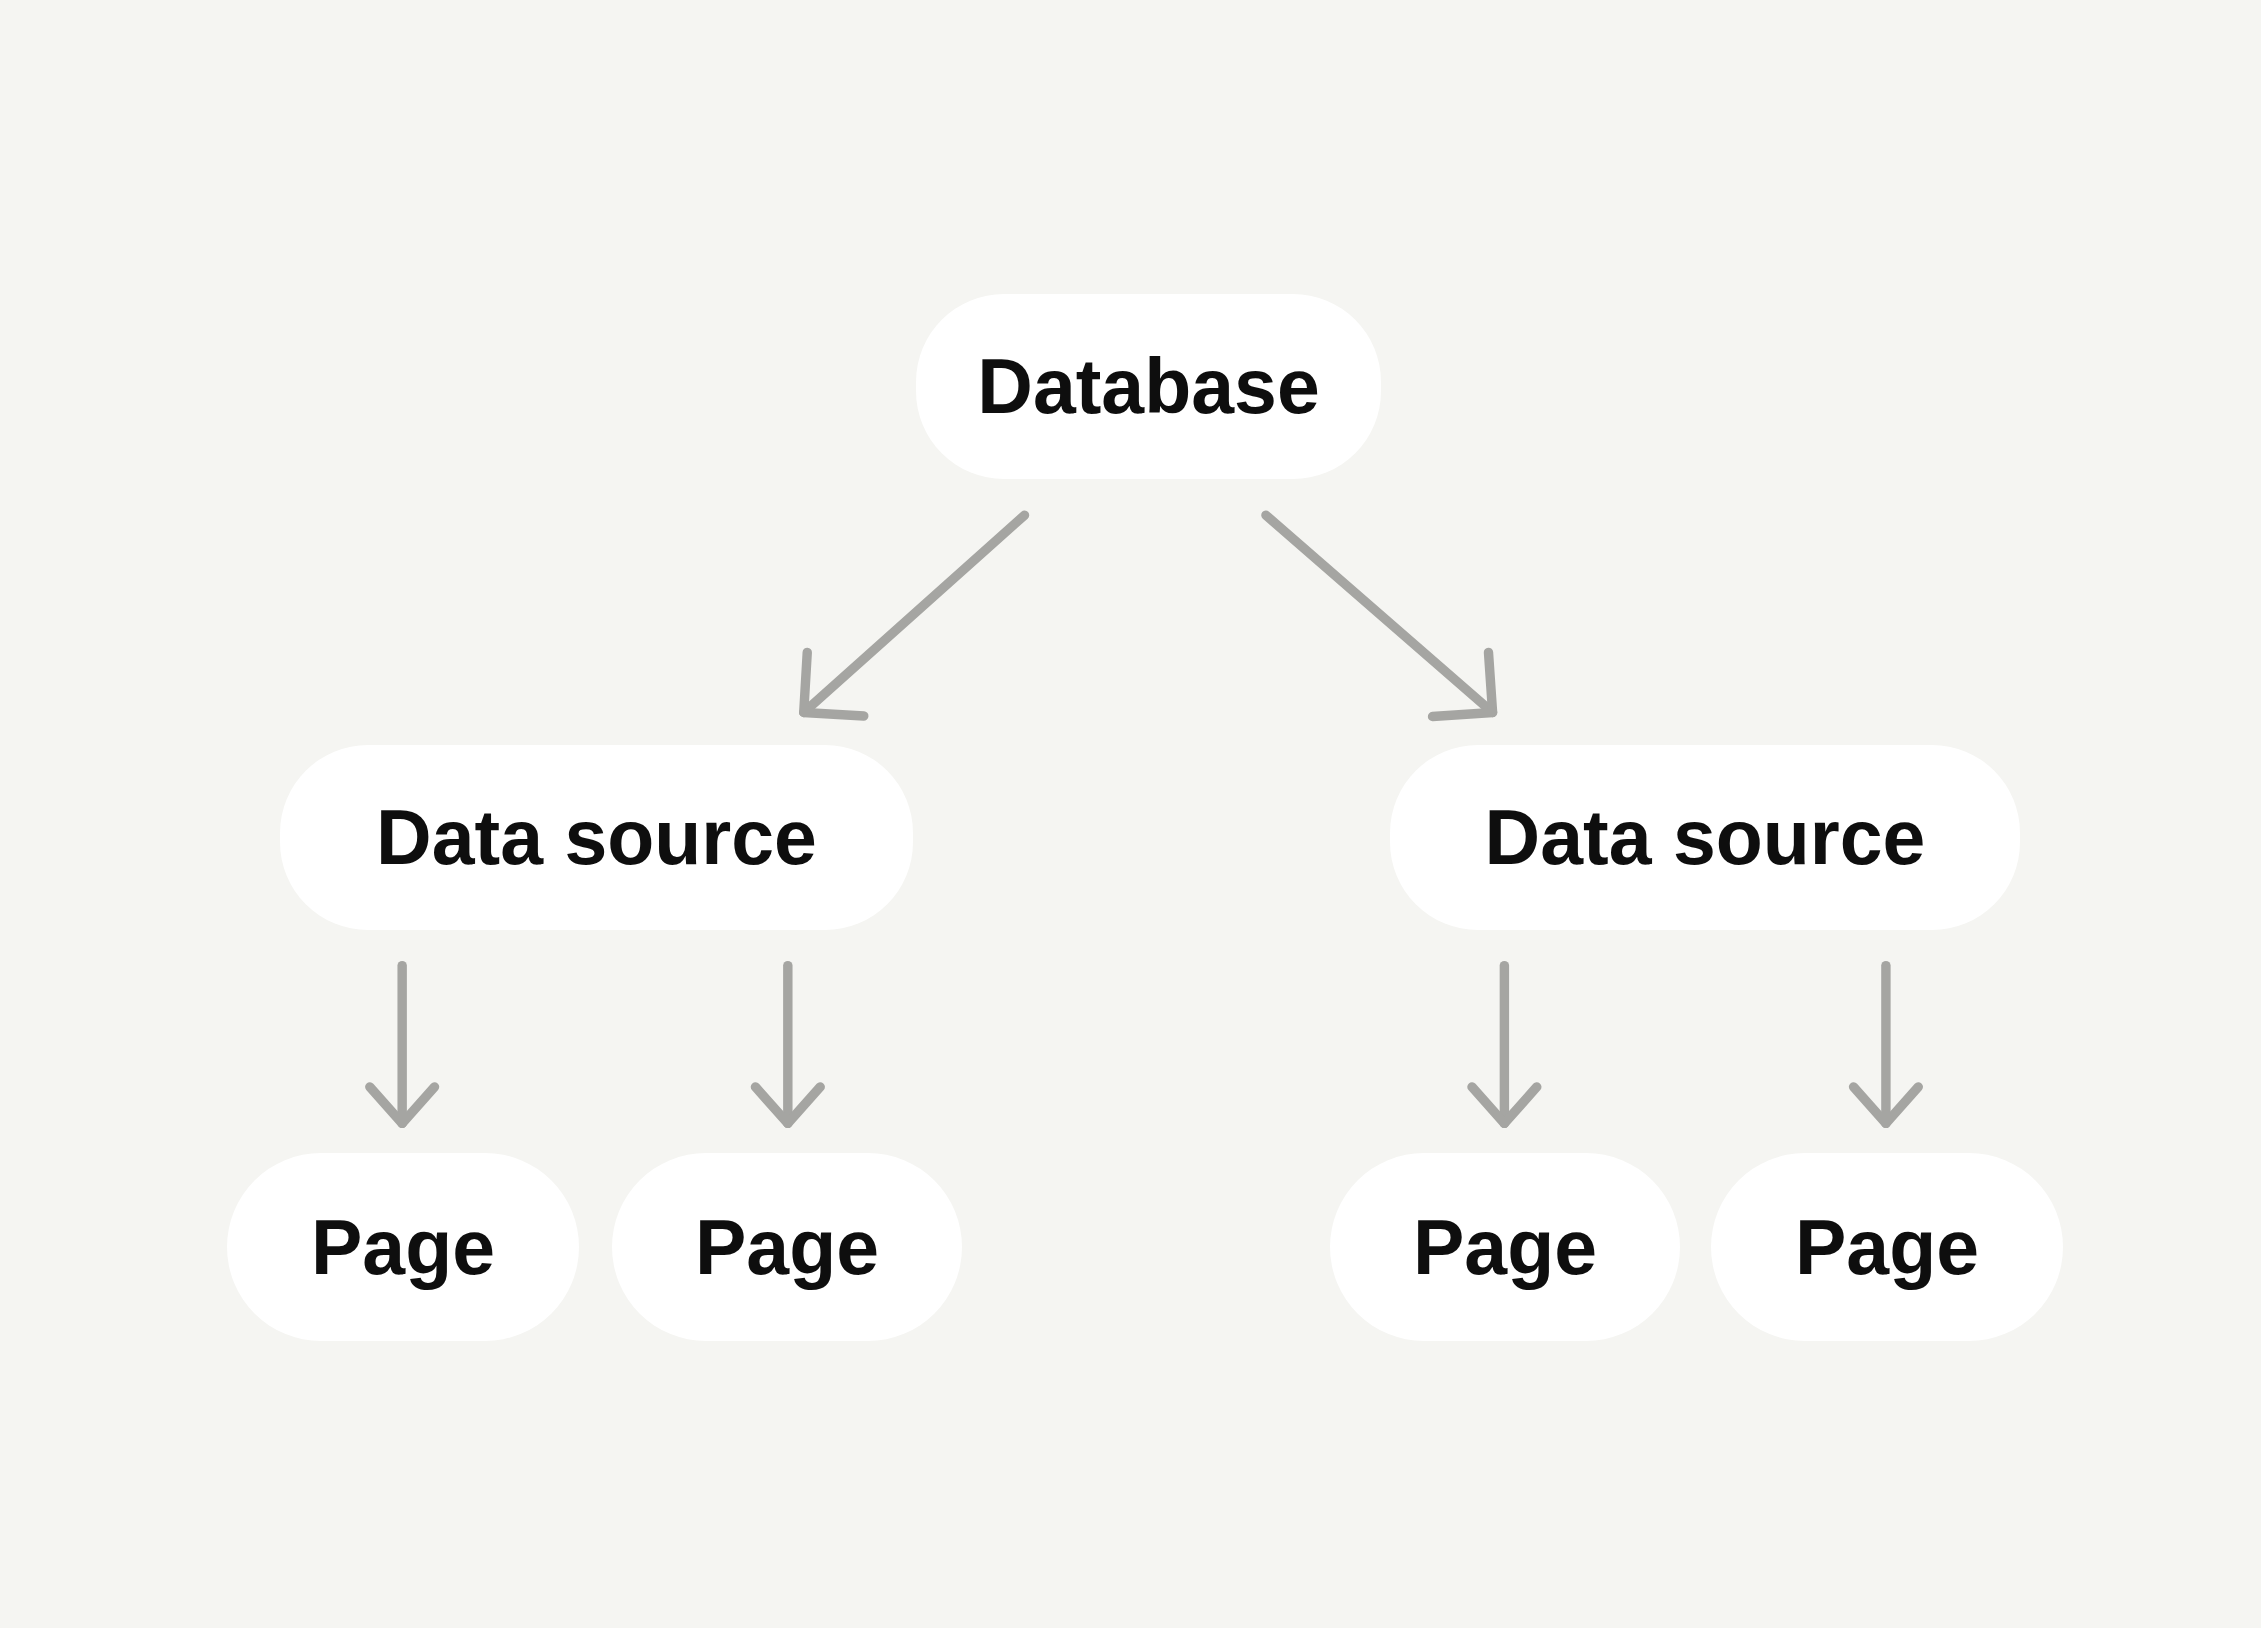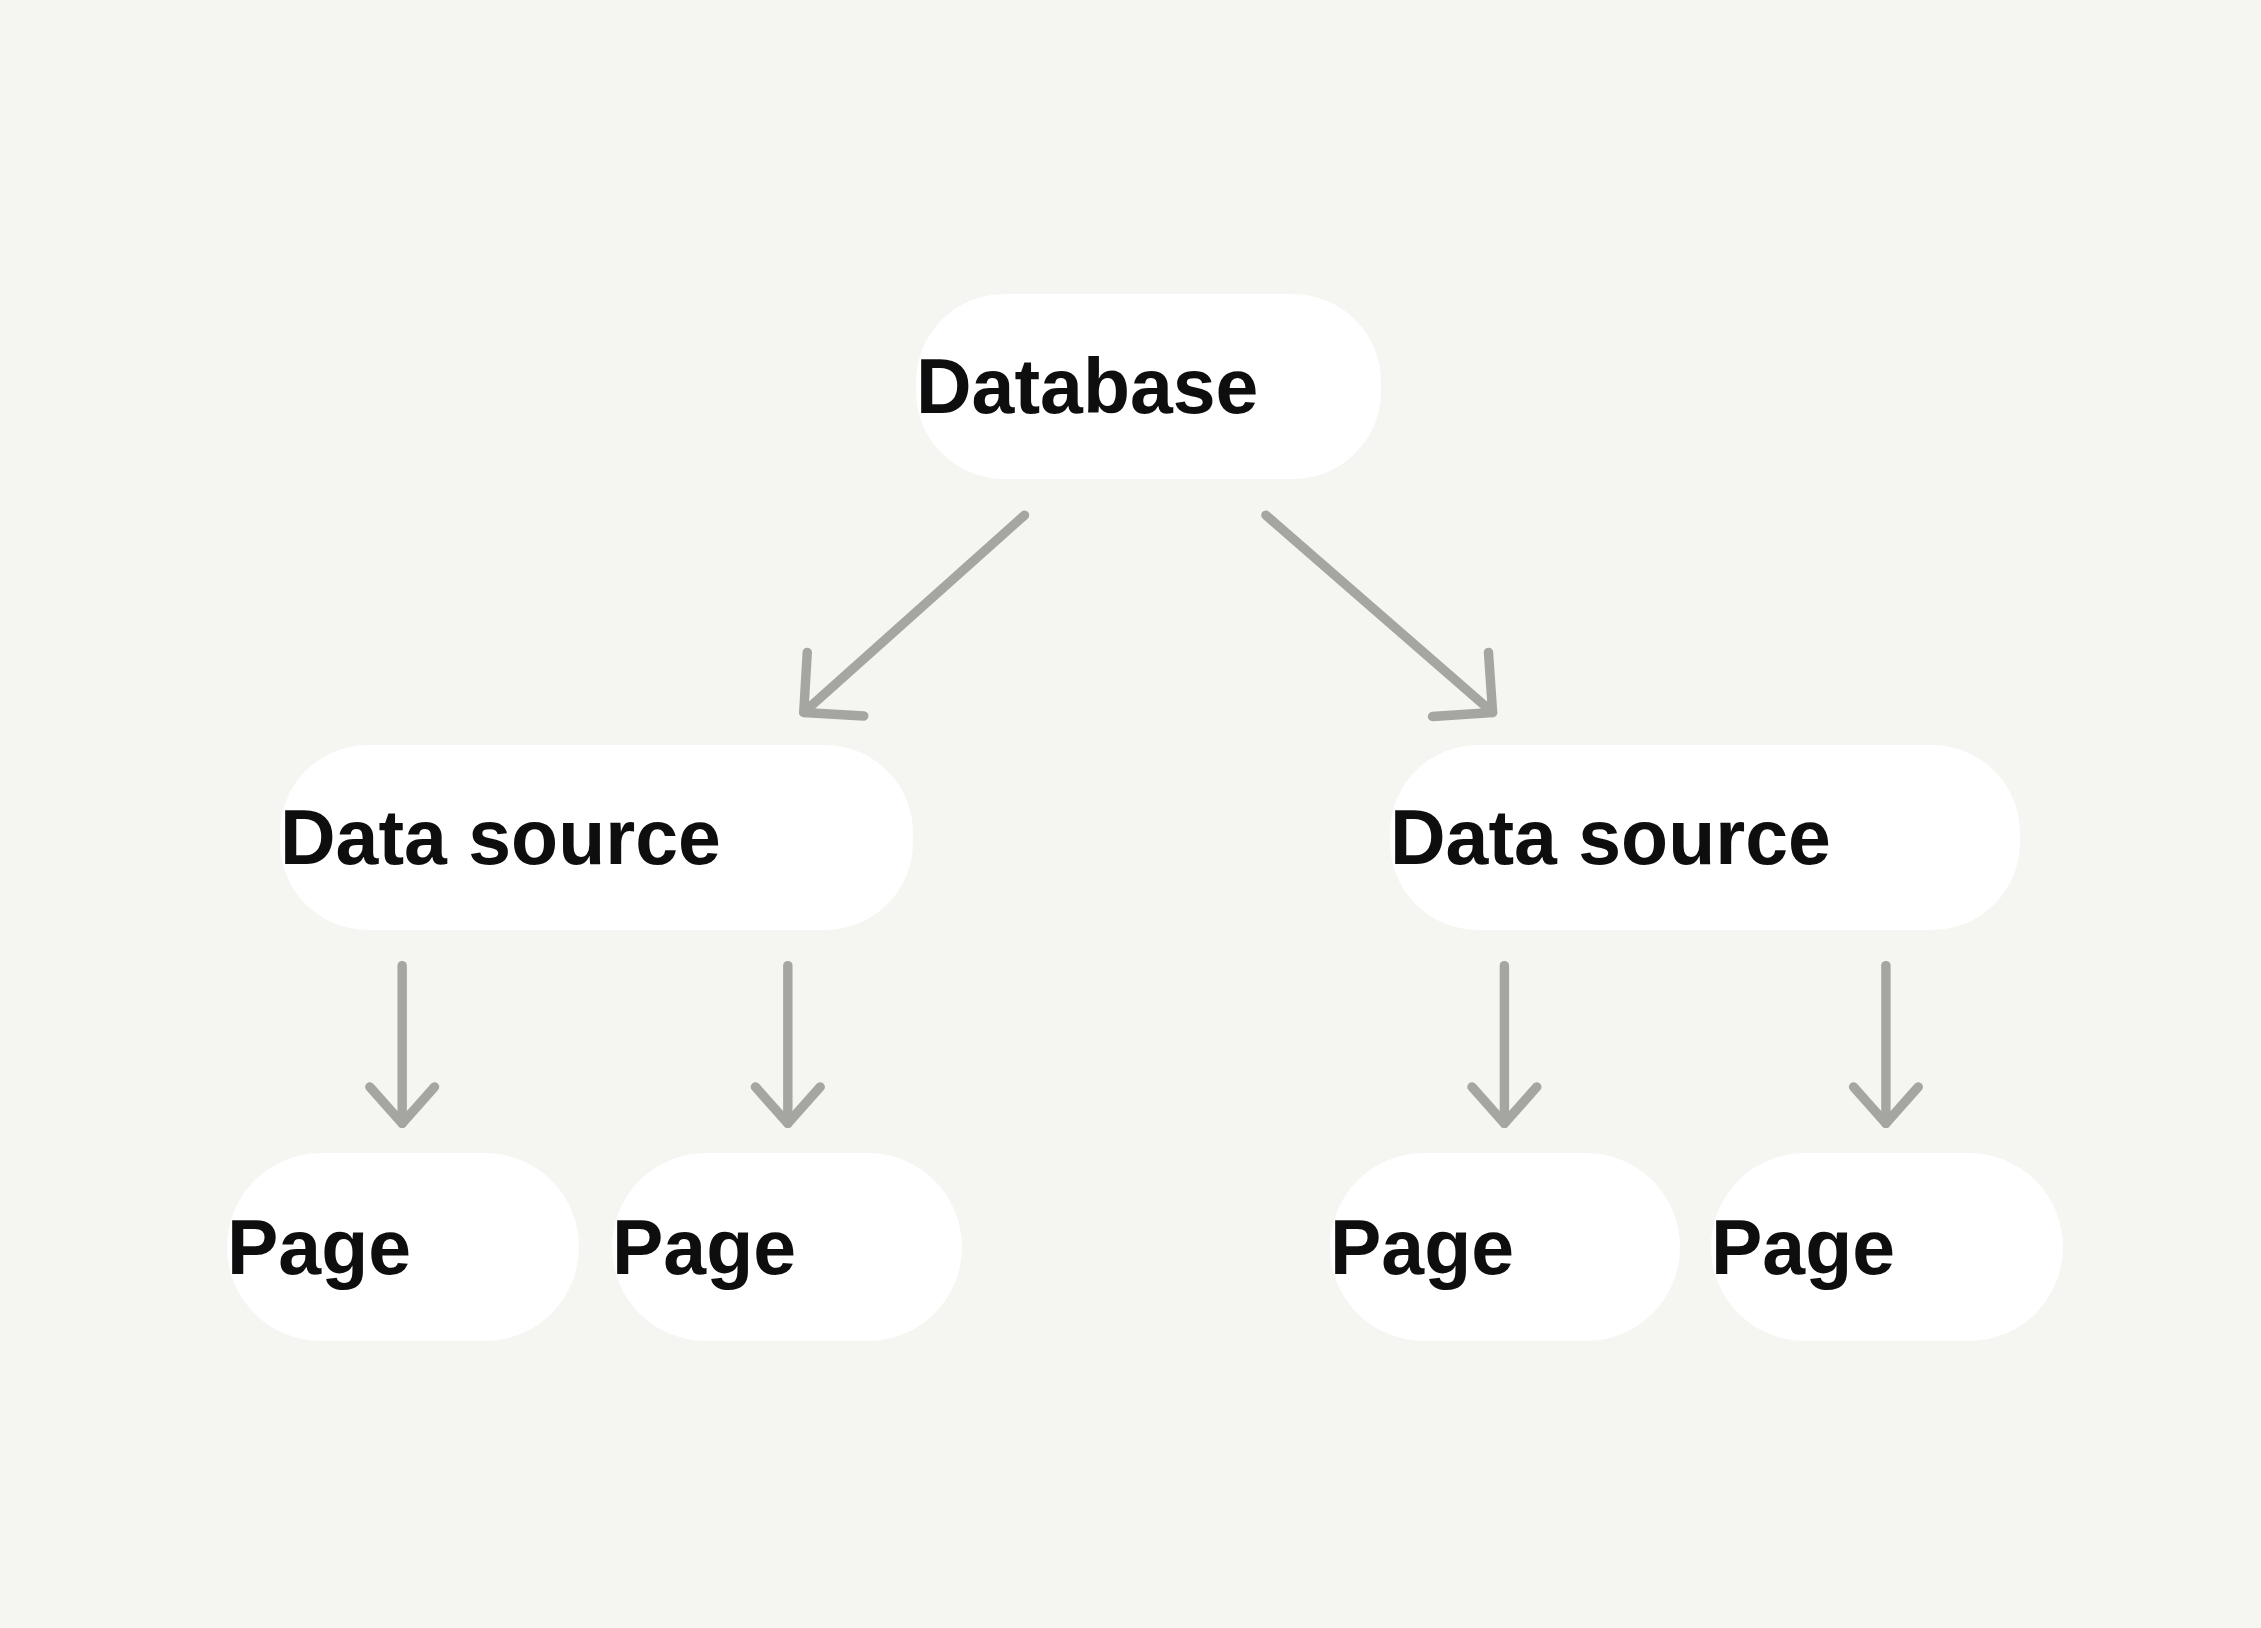--- a/index.html
+++ b/index.html
@@ -22,21 +22,21 @@
     width: 100%;
     height: 100%;
     display: block;
   }
   .node {
     position: absolute;
     background: #ffffff;
     border-radius: 88px;
     display: flex;
     align-items: center;
-    justify-content: flex-start;
+    justify-content: center;
     font-weight: 700;
     font-size: 77px;
     line-height: 1;
     color: #0e0e0e;
     white-space: nowrap;
   }
   .node--database     { left: 916px; top: 294px;  width: 465px;  height: 185px; }
   .node--ds-left      { left: 280px;  top: 745px; width: 633px; height: 185px; }
   .node--ds-right     { left: 1390px; top: 745px; width: 630px; height: 185px; }
   .node--page-1       { left: 227px;  top: 1153px; width: 352px;  height: 188px; border-radius: 94px; }

